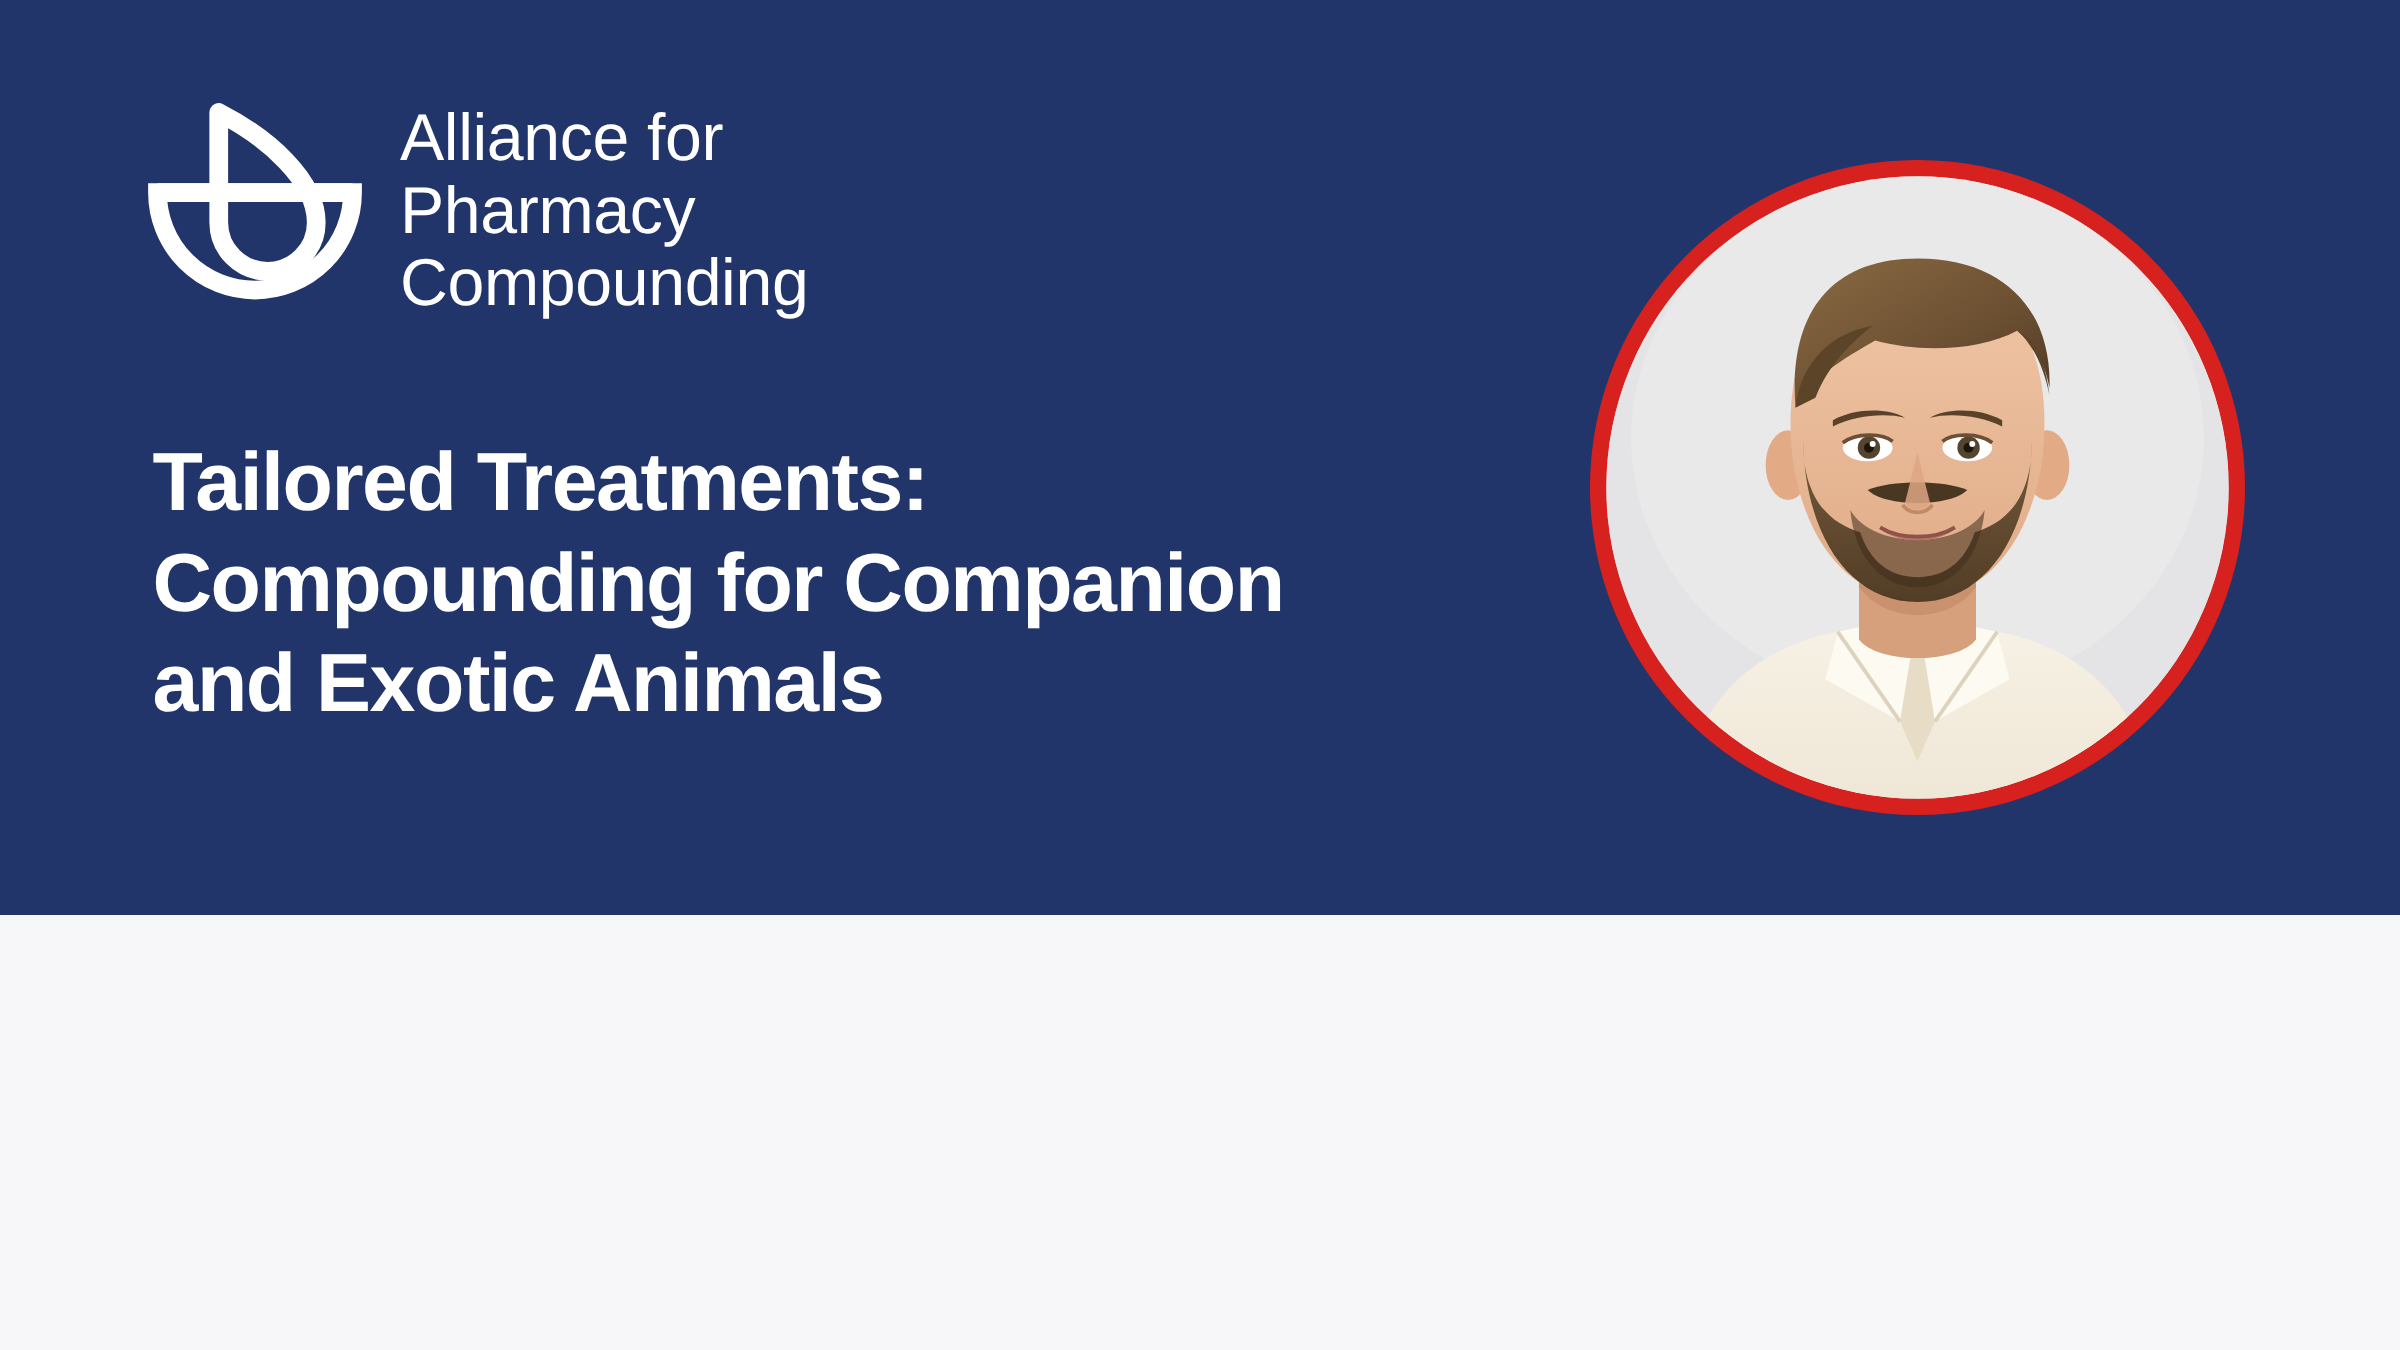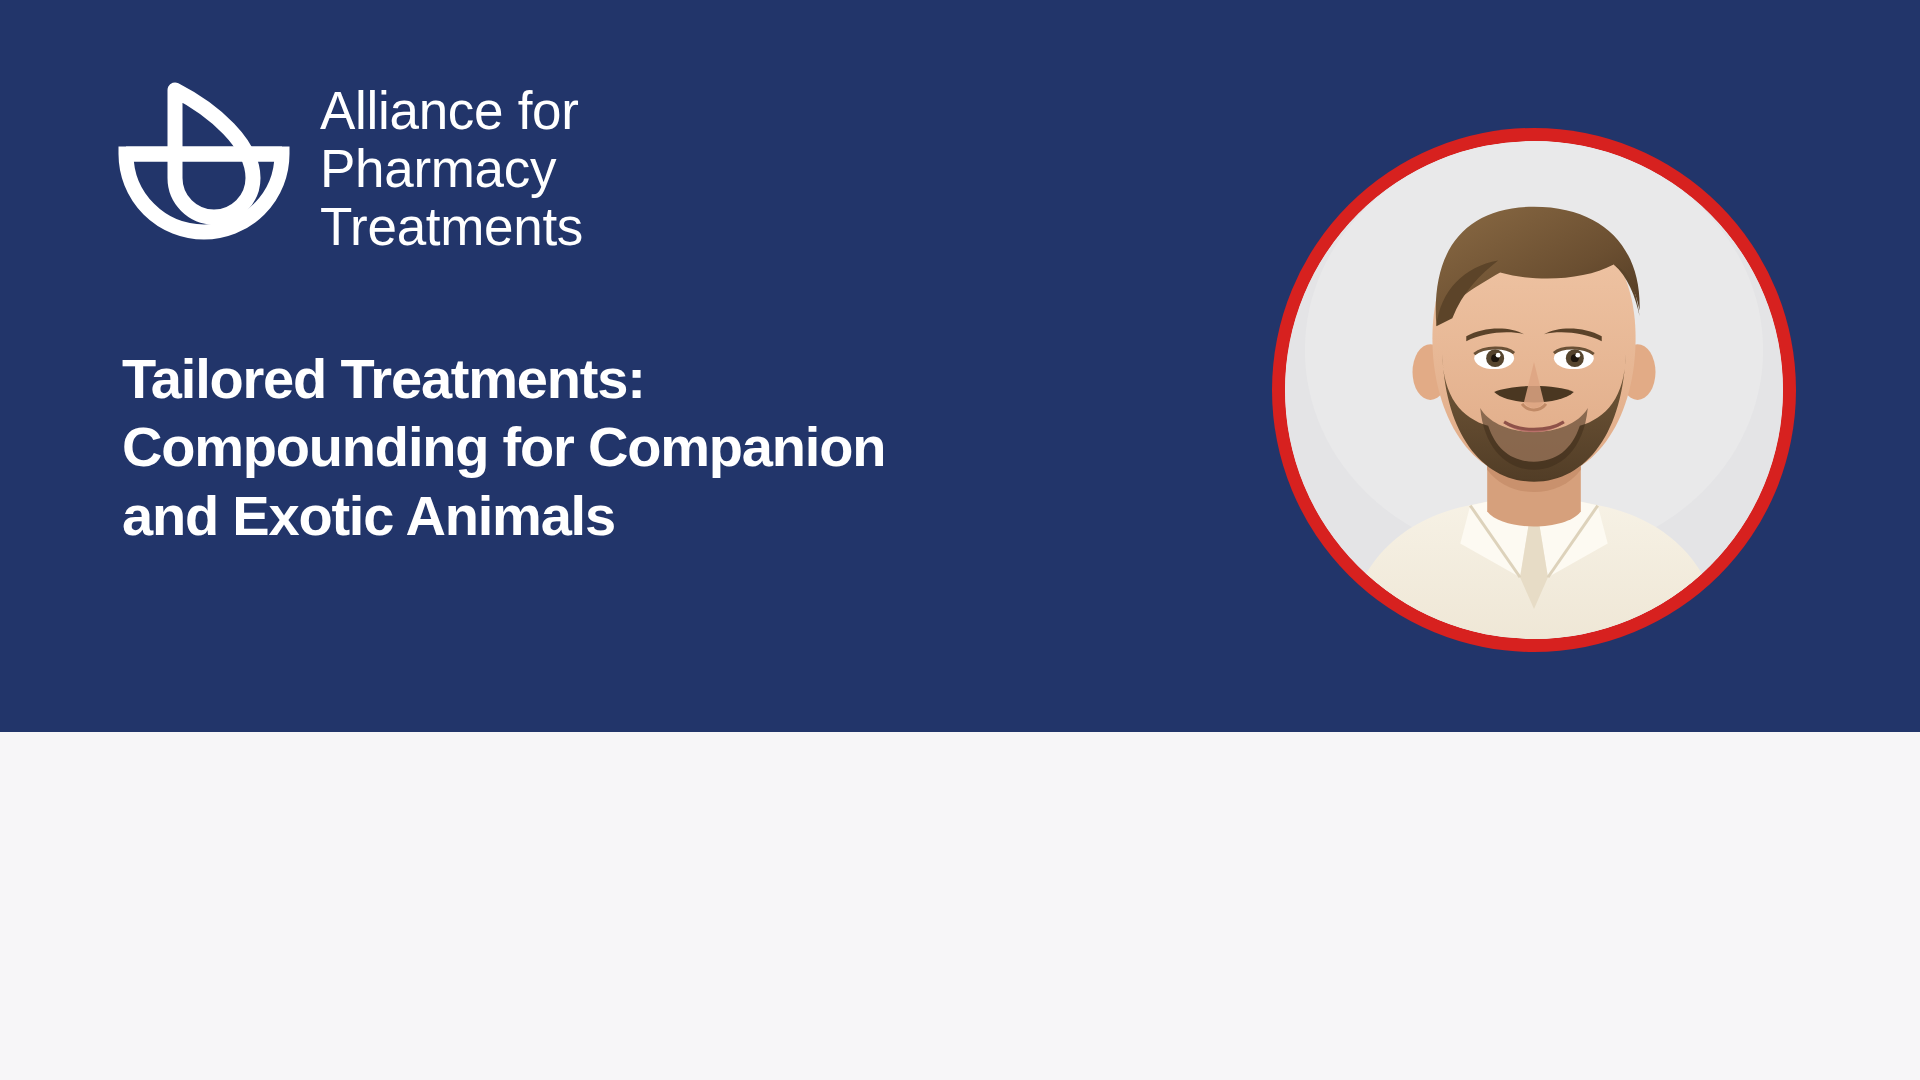--- a/index.html
+++ b/index.html
@@ -41,21 +41,21 @@
     padding-top:12px;
     white-space:pre-line;
   }
 
   
   .headline {
     position:absolute;
     left:122px; top:345px;
     width:1090px;
     color:#ffffff;
-    font-size:56px;
+    font-size:66px;
     line-height:1.22;
     font-weight:700;
     letter-spacing:-1.2px;
     font-stretch:condensed;
     white-space:pre-line;
   }
 
   
   .portrait-wrap {
     position:absolute;
@@ -93,21 +93,21 @@
       <svg class="logo-mark" viewBox="0 0 172 172">
 
         <path d="M8 84 H164 A78 78 0 0 1 8 84 Z" fill="none" stroke="#ffffff" stroke-width="15"></path>
 
         <line x1="8" y1="84" x2="164" y2="84" stroke="#ffffff" stroke-width="15" stroke-linecap="butt"></line>
 
         <path d="M57 20 L57 108 A39 39 0 0 0 135 108 C135 74 96 40 57 20 Z" fill="none" stroke="#ffffff" stroke-width="15" stroke-linejoin="round"></path>
       </svg>
       <div class="logo-wordmark">Alliance for
 Pharmacy
-Treatments</div>
+Compounding</div>
     </div>
 
     <h1 class="headline">Tailored Treatments:
 Compounding for Companion
 and Exotic Animals</h1>
 
     <div class="portrait-wrap">
       <div class="portrait-inner">
         <svg class="portrait-svg" viewBox="0 0 500 500">
           <defs>

